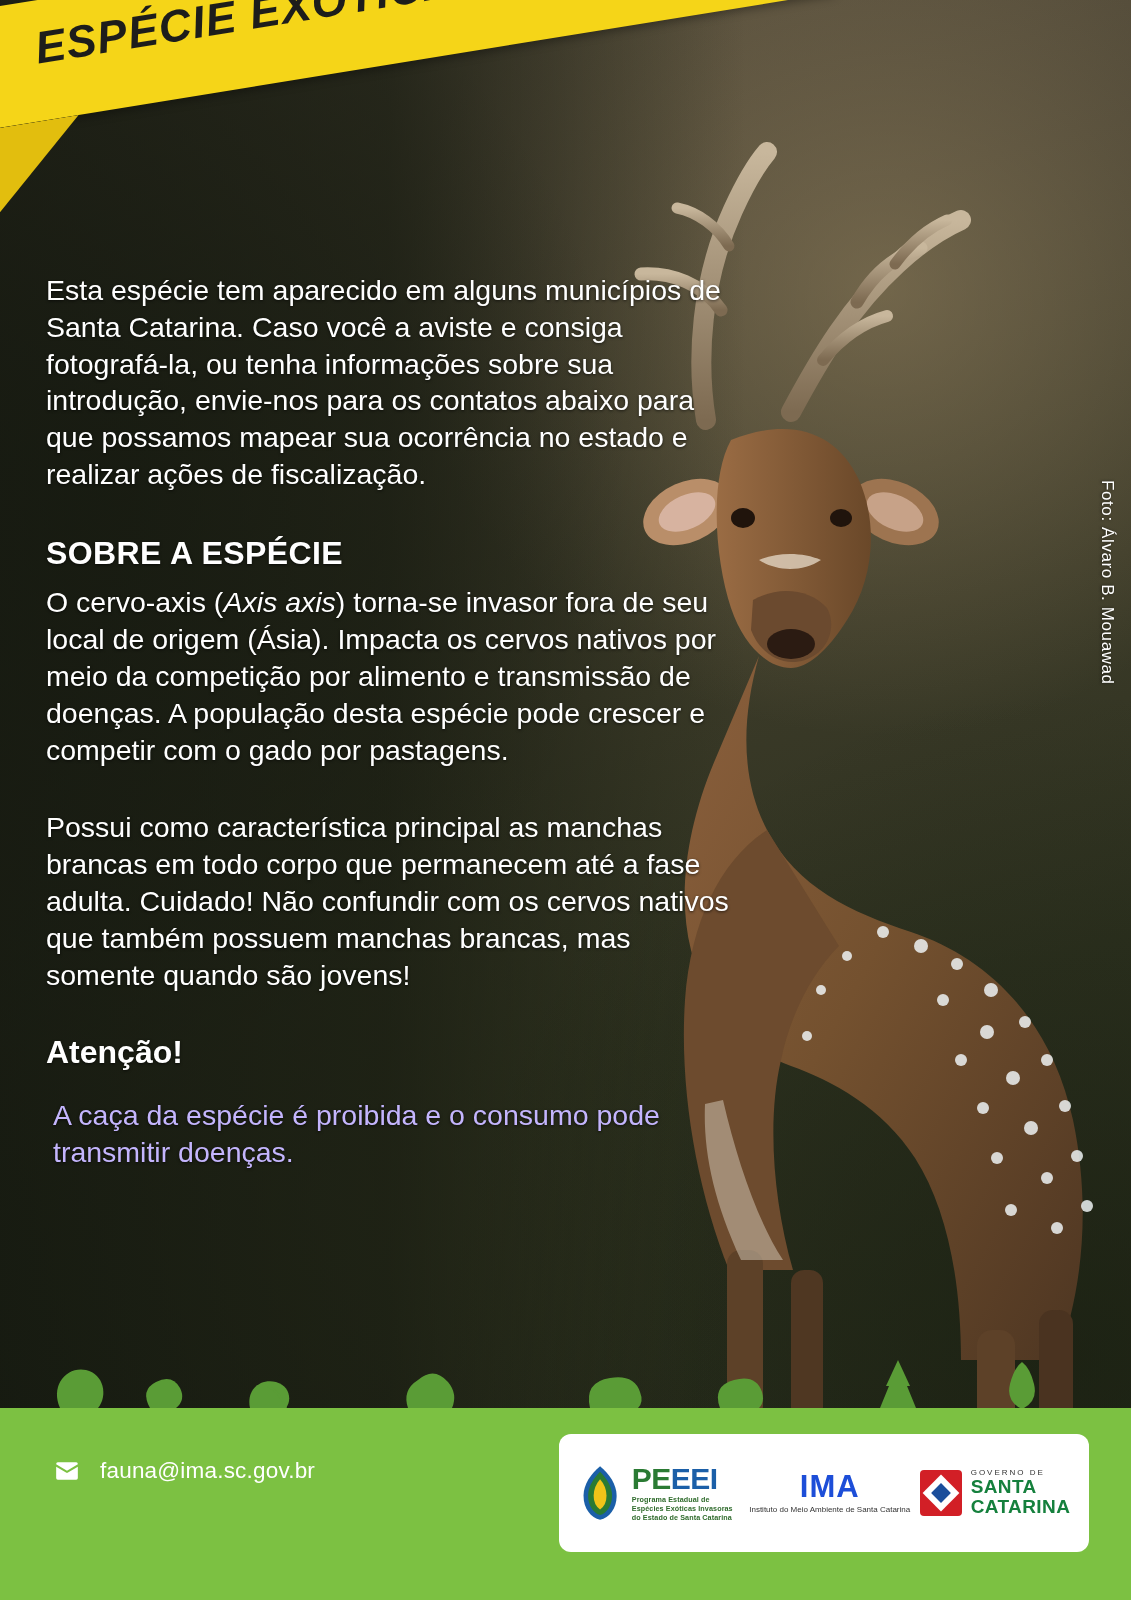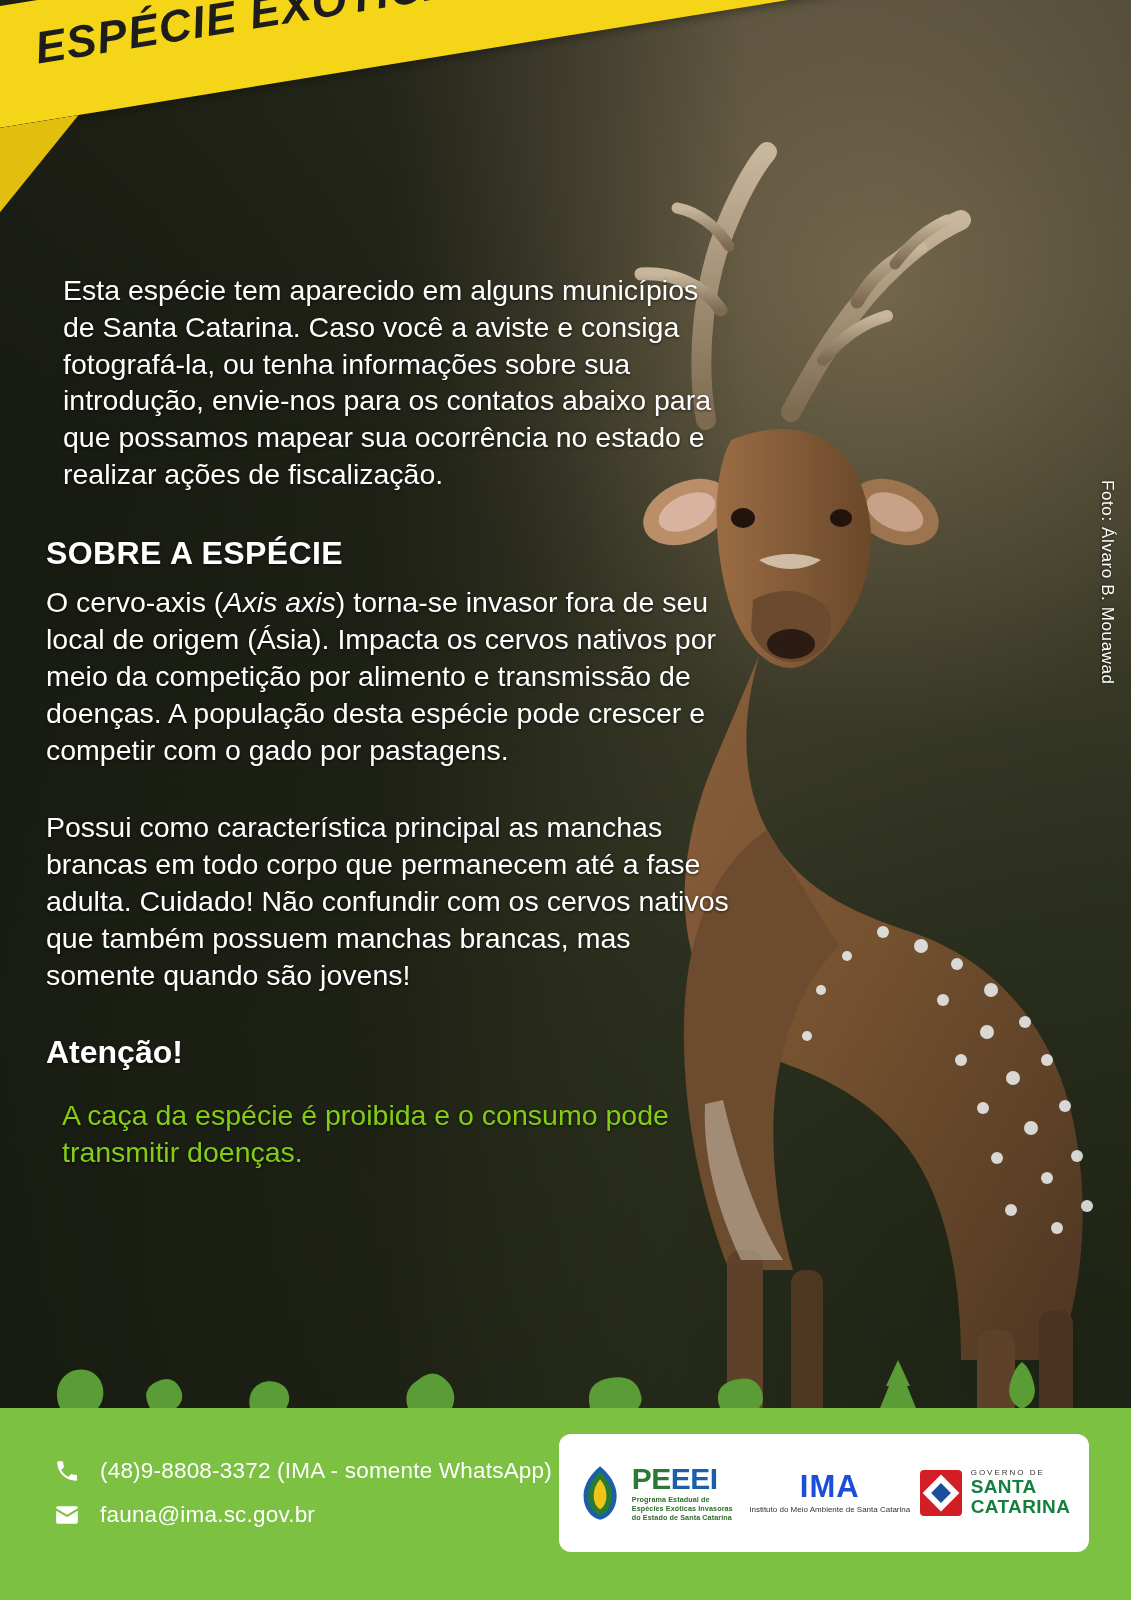--- a/index.html
+++ b/index.html
@@ -83,21 +83,21 @@
   
   .content {
     position: absolute;
     left: 46px; top: 272px;
     width: 690px;
     color: #ffffff;
   }
   .intro {
     font-size: 28.5px;
     line-height: 1.29;
-    margin: 0 0 42px 17px;
+    margin: 0 0 42px 0;
     color: #ffffff;
     text-shadow: 0 1px 3px rgba(0,0,0,0.65);
   }
   .sec-head {
     font-size: 32px;
     font-weight: 700;
     letter-spacing: 0.4px;
     margin: 0 0 12px 0;
     color: #ffffff;
     text-shadow: 0 1px 3px rgba(0,0,0,0.65);
@@ -113,22 +113,22 @@
   .attention {
     font-size: 32px;
     font-weight: 700;
     margin: 0 0 26px 0;
     color: #ffffff;
     text-shadow: 0 1px 3px rgba(0,0,0,0.65);
   }
   .attention-body {
     font-size: 28.5px;
     line-height: 1.30;
-    margin: 16px;
-    color: #84cc16;
+    margin: 7px;
+    color: #c4b5fd;
     text-shadow: 0 1px 3px rgba(0,0,0,0.65);
   }
 
   
   .photo-credit {
     position: absolute;
     right: 14px; top: 480px;
     font-size: 17px;
     color: #ffffff;
     writing-mode: vertical-rl;
@@ -352,28 +352,20 @@
         <path d="M1020 72 q-14 -8 -10 -24 q4 -16 12 -22 q8 6 12 22 q4 16 -10 24 Z"></path>
         <path d="M150 72 q-10 -18 6 -26 q16 -8 24 6 q6 12 -4 20 Z"></path>
       </g>
     </svg>
   </div>
 
   <div class="footer">
 
     <div class="contact-list">
 
-      <div class="contact-row">
-        <span class="contact-icon">
-          <svg viewBox="0 0 24 24" width="26" height="26" fill="#ffffff" aria-hidden="true">
-            <path d="M6.6 10.8c1.4 2.8 3.8 5.2 6.6 6.6l2.2-2.2c.3-.3.7-.4 1.1-.3 1.2.4 2.5.6 3.8.6.6 0 1 .4 1 1V20c0 .6-.4 1-1 1C10.6 21 3 13.4 3 4c0-.6.4-1 1-1h3.5c.6 0 1 .4 1 1 0 1.3.2 2.6.6 3.8.1.4 0 .8-.3 1.1l-2.2 1.9z"></path>
-          </svg>
-        </span>
-        <span class="contact-text">(48)9-8808-3372 (IMA - somente WhatsApp)</span>
-      </div>
 
       <div class="contact-row">
         <span class="contact-icon">
           <svg viewBox="0 0 24 24" width="26" height="26" fill="#ffffff" aria-hidden="true">
             <path d="M2 5.5A1.5 1.5 0 0 1 3.5 4h17A1.5 1.5 0 0 1 22 5.5v.3l-10 6-10-6v-.3zM2 8l9.5 5.7c.3.2.7.2 1 0L22 8v10.5a1.5 1.5 0 0 1-1.5 1.5h-17A1.5 1.5 0 0 1 2 18.5V8z"></path>
           </svg>
         </span>
         <span class="contact-text">fauna@ima.sc.gov.br</span>
       </div>
     </div>

